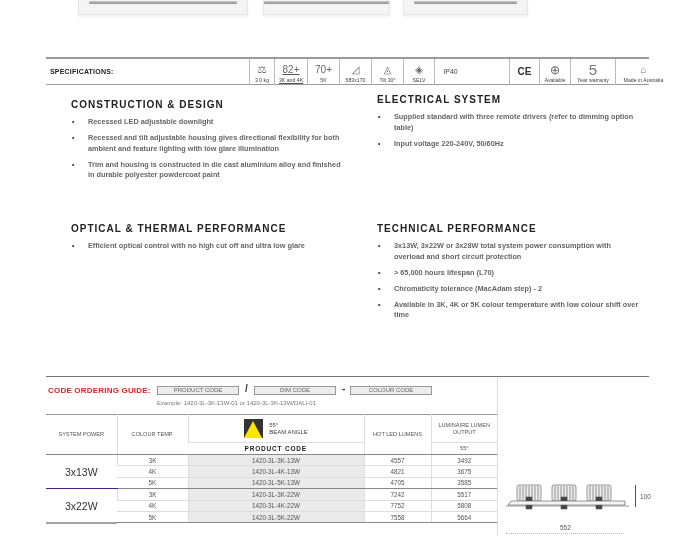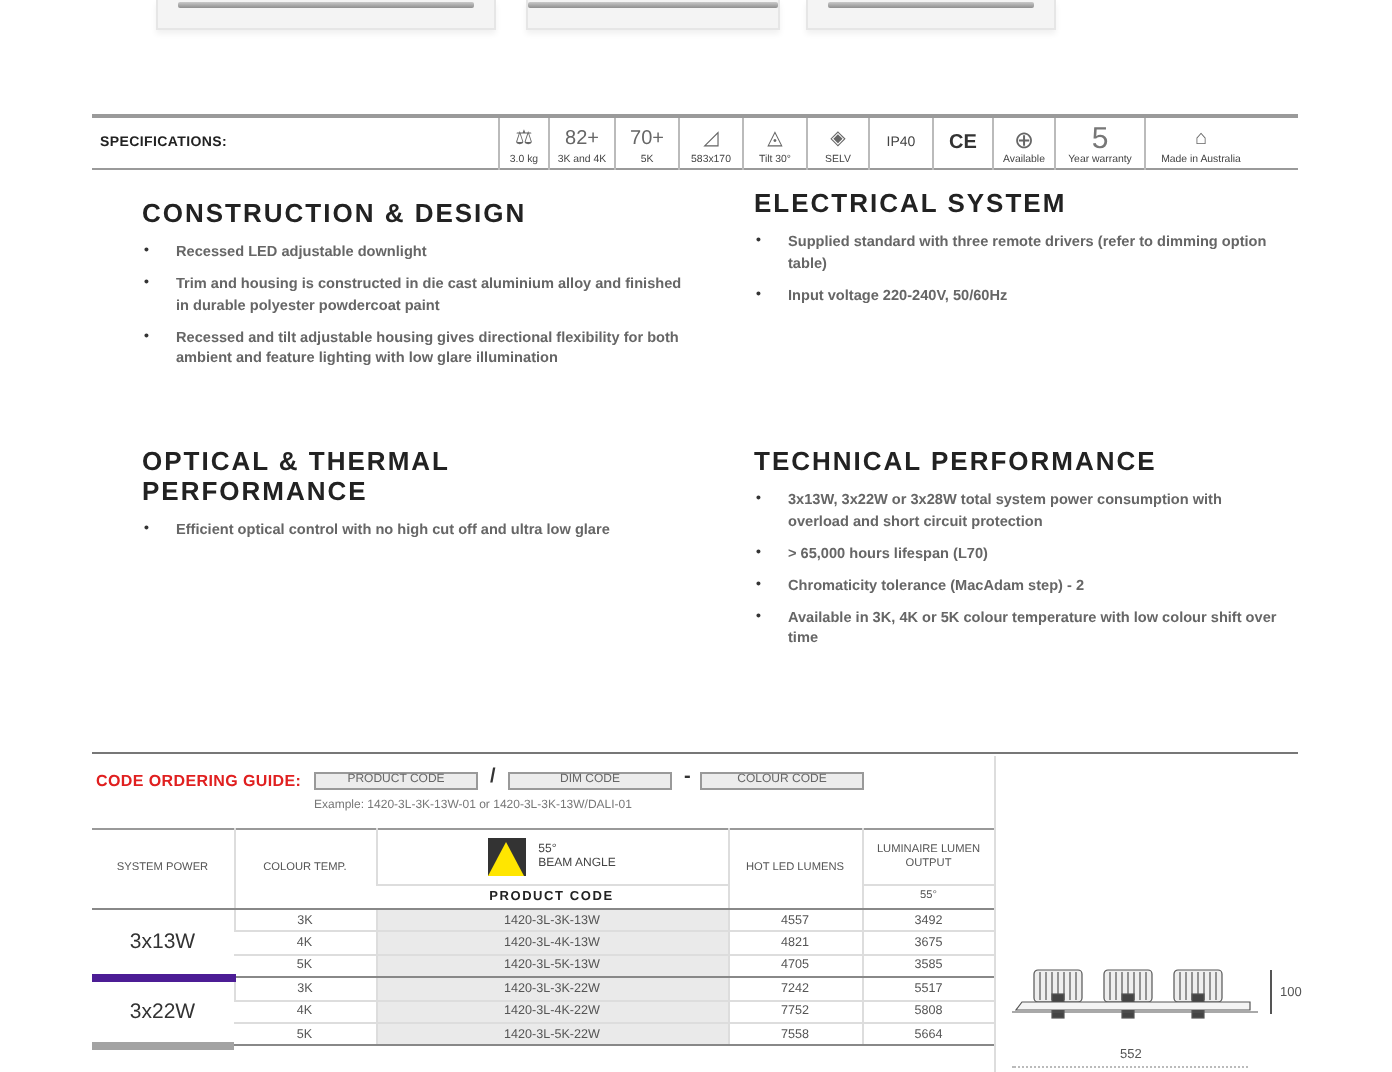--- a/index.html
+++ b/index.html
@@ -17,21 +17,21 @@
   .spec-icons { position: absolute; left: 203px; top: 0; height: 26px; display: flex; }
   .spec-cell { border-left: 1px solid #bbb; height: 26px; display: flex; flex-direction: column; align-items: center; justify-content: flex-end; padding-bottom: 1px; }
   .spec-cell:last-child { border-right: none; }
   .spec-cell .glyph { font-size: 10px; color: #666; line-height: 12px; height: 15px; display: flex; align-items: center; }
   .spec-cell .cap { font-size: 5.2px; color: #444; line-height: 7px; white-space: nowrap; }
   .spec-cell.center { justify-content: center; }
   .spec-cell.center .glyph { height: auto; font-size: 7px; color: #444; }
 
   
   .section { position: absolute; width: 270px; }
-  .section h3 { font-size: 13px; font-weight: bold; color: #222; letter-spacing: 1px; margin-bottom: 7px; }
+  .section h3 { font-size: 10px; font-weight: bold; color: #222; letter-spacing: 1px; margin-bottom: 7px; }
   .section ul { list-style: none; }
   .section li { position: relative; padding-left: 17px; font-size: 7.3px; color: #666; line-height: 10.5px; margin-bottom: 5.5px; font-weight: bold; }
   .section li::before { content: "•"; position: absolute; left: 1px; top: 0; color: #333; font-size: 7px; }
 
   
   .guide { position: absolute; left: 46px; top: 376px; width: 603px; border-top: 1px solid #777; }
   .guide-title { position: absolute; left: 2px; top: 9px; font-size: 8px; font-weight: bold; color: #e02020; letter-spacing: 0.2px; }
   .code-box { position: absolute; top: 9px; height: 9px; background: #ececec; border: 1px solid #999; font-size: 6px; color: #666; text-align: center; line-height: 7px; }
   .code-sep { position: absolute; top: 6px; font-size: 10px; font-weight: bold; color: #333; }
   .guide-example { position: absolute; left: 111px; top: 23px; font-size: 6px; color: #777; }
@@ -74,21 +74,21 @@
     </div>
 </div>
 
 <div class="spec-strip">
   <div class="spec-title">SPECIFICATIONS:</div>
   <div class="spec-icons">
     <div class="spec-cell" style="width:25px;">
       <span class="glyph">⚖</span>
       <span class="cap">3.0 kg</span>
     </div>
-    <div class="spec-cell" style="width:33px;">
+    <div class="spec-cell" style="width:33px;text-decoration:underline;">
       <span class="glyph">82+</span>
       <span class="cap">3K and 4K</span>
     </div>
     <div class="spec-cell" style="width:32px;">
       <span class="glyph">70+</span>
       <span class="cap">5K</span>
     </div>
     <div class="spec-cell" style="width:32px;">
       <span class="glyph">◿</span>
       <span class="cap">583x170</span>
@@ -97,21 +97,21 @@
       <span class="glyph">◬</span>
       <span class="cap">Tilt 30°</span>
     </div>
     <div class="spec-cell" style="width:31px;">
       <span class="glyph">◈</span>
       <span class="cap">SELV</span>
     </div>
     <div class="spec-cell center" style="width:32px;">
       <span class="glyph">IP40</span>
     </div>
-    <div class="spec-cell center" style="width:30px;">
+    <div class="spec-cell center" style="width:30px;margin-left:43px;">
       <span class="glyph" style="font-size:10px;font-weight:bold;color:#333;">CE</span>
     </div>
     <div class="spec-cell" style="width:31px;">
       <span class="glyph" style="font-size:12px;">⊕</span>
       <span class="cap">Available</span>
     </div>
     <div class="spec-cell" style="width:45px;">
       <span class="glyph" style="font-size:15px;font-weight:200;color:#777;">5</span>
       <span class="cap">Year warranty</span>
     </div>
@@ -119,22 +119,22 @@
       <span class="glyph">⌂</span>
       <span class="cap">Made in Australia</span>
     </div>
   </div>
 </div>
 
 <div class="section" style="left:71px;top:99px;">
   <h3>CONSTRUCTION &amp; DESIGN</h3>
   <ul>
     <li>Recessed LED adjustable downlight</li>
+    <li>Recessed and tilt adjustable housing gives directional flexibility for both ambient and feature lighting with low glare illumination</li>
     <li>Trim and housing is constructed in die cast aluminium alloy and finished in durable polyester powdercoat paint</li>
-    <li>Recessed and tilt adjustable housing gives directional flexibility for both ambient and feature lighting with low glare illumination</li>
   </ul>
 </div>
 
 <div class="section" style="left:377px;top:94px;width:265px;">
   <h3>ELECTRICAL SYSTEM</h3>
   <ul>
     <li>Supplied standard with three remote drivers (refer to dimming option table)</li>
     <li>Input voltage 220-240V, 50/60Hz</li>
   </ul>
 </div>
@@ -191,41 +191,41 @@
     </td>
     <td rowspan="2" class="hdr" style="border-bottom:1px solid #888;">HOT LED LUMENS</td>
     <td class="hdr">LUMINAIRE LUMEN OUTPUT</td>
   </tr>
   <tr style="height:12px;" class="group-end">
     <td class="pc-hdr">PRODUCT CODE</td>
     <td class="hdr">55°</td>
   </tr>
 
   <tr>
-    <td rowspan="3" class="power" style="border-bottom:4px solid #4c1d95;">3x13W</td>
+    <td rowspan="3" class="power" style="border-bottom:1px solid #4c1d95;">3x13W</td>
     <td>3K</td>
     <td class="pc-col">1420-3L-3K-13W</td>
     <td>4557</td>
     <td>3492</td>
   </tr>
   <tr>
     <td>4K</td>
     <td class="pc-col">1420-3L-4K-13W</td>
     <td>4821</td>
     <td>3675</td>
   </tr>
   <tr class="group-end">
     <td>5K</td>
     <td class="pc-col">1420-3L-5K-13W</td>
     <td>4705</td>
     <td>3585</td>
   </tr>
 
   <tr>
-    <td rowspan="3" class="power" style="border-bottom:4px solid #a3a3a3;">3x22W</td>
+    <td rowspan="3" class="power" style="border-bottom:2px solid #a3a3a3;">3x22W</td>
     <td>3K</td>
     <td class="pc-col">1420-3L-3K-22W</td>
     <td>7242</td>
     <td>5517</td>
   </tr>
   <tr>
     <td>4K</td>
     <td class="pc-col">1420-3L-4K-22W</td>
     <td>7752</td>
     <td>5808</td>

